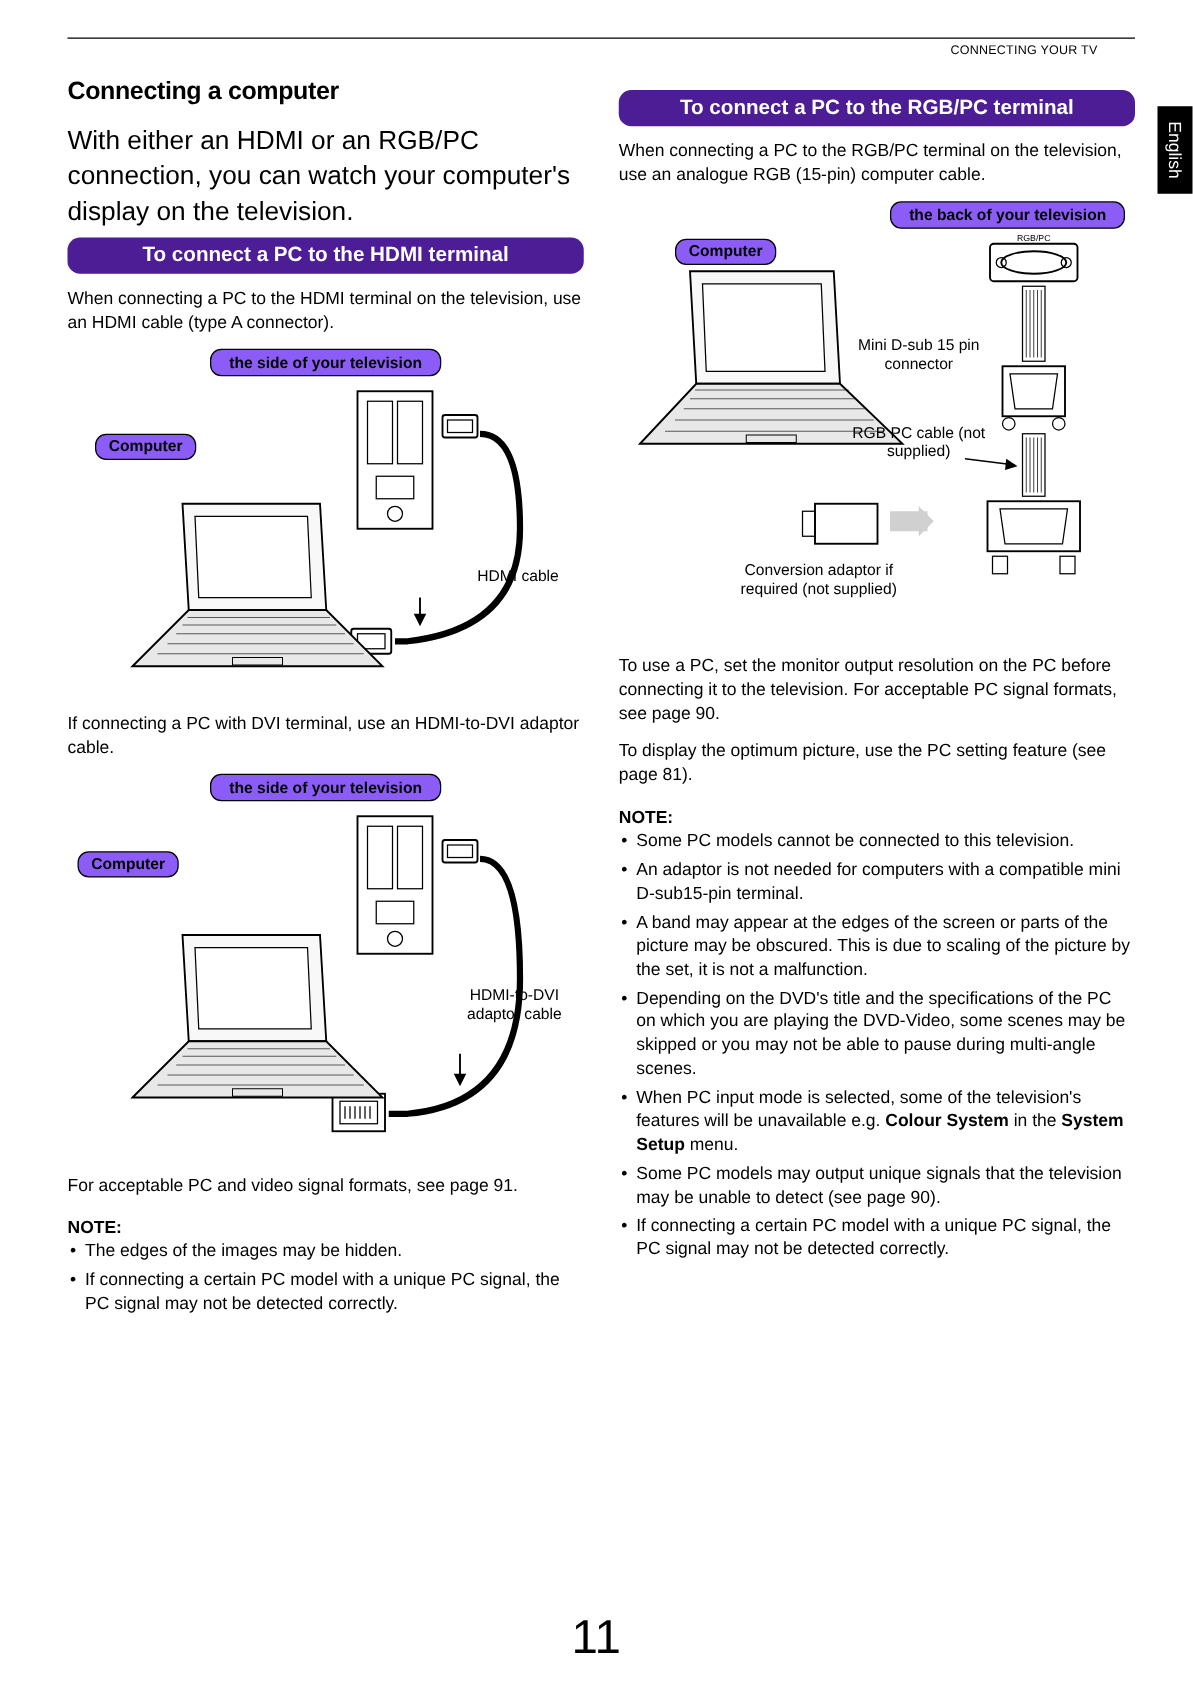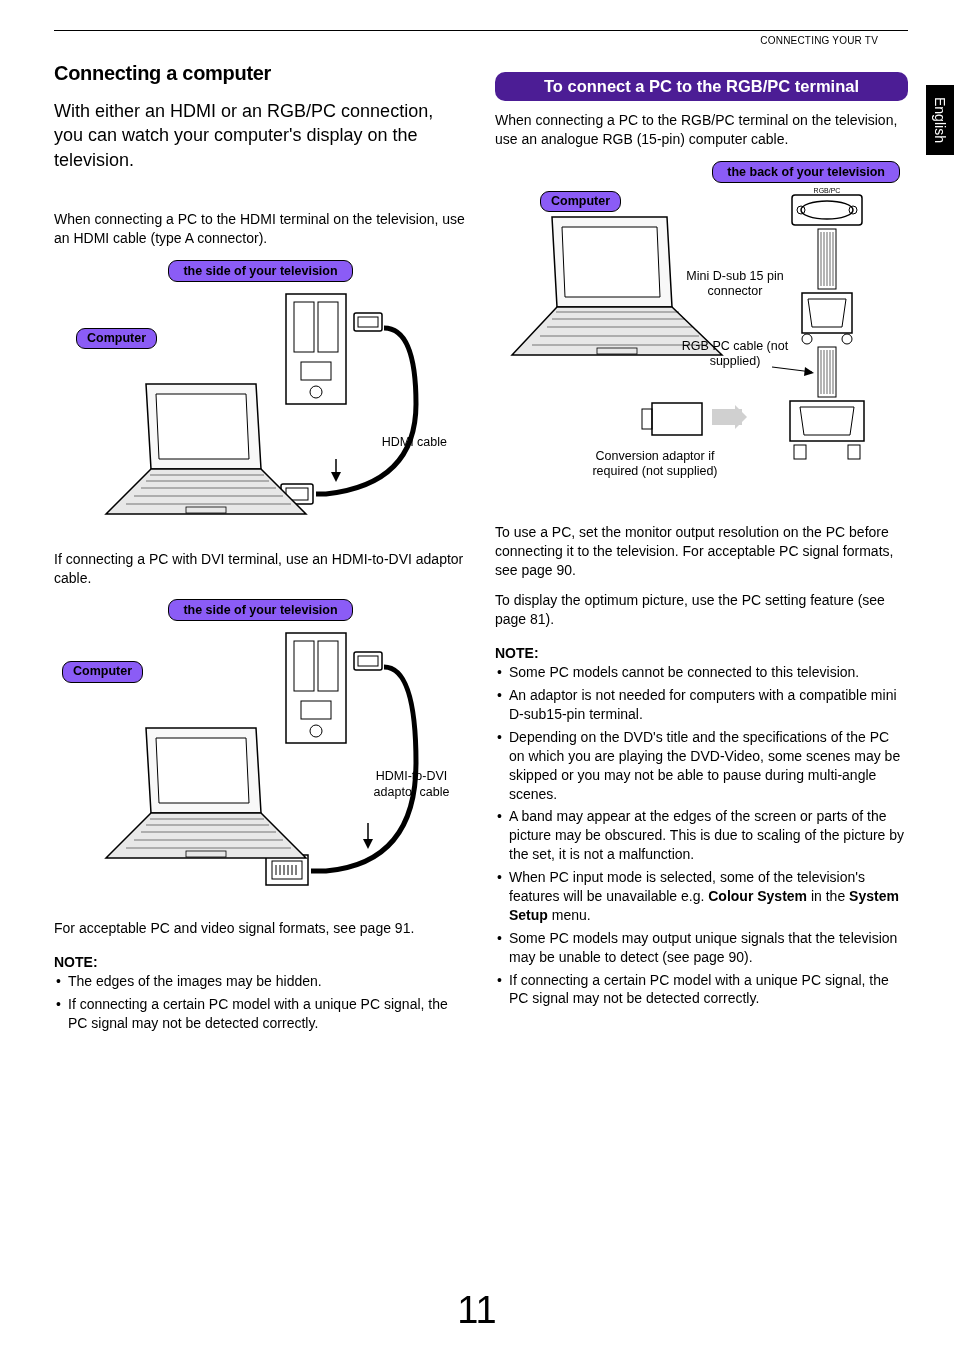--- a/index.html
+++ b/index.html
@@ -47,23 +47,23 @@
       flex: 1;
       min-width: 0;
     }
     h1 {
       font-size: 20px;
       font-weight: bold;
       margin-bottom: 14px;
       letter-spacing: -0.3px;
     }
     .intro {
-      font-size: 18px;
+      font-size: 21px;
       line-height: 1.35;
-      margin-bottom: 38px;
+      margin-bottom: 6px;
     }
     .section-header {
       background: #4c1d95;
       color: #fff;
       font-size: 16.5px;
       font-weight: bold;
       padding: 5px 12px;
       border-radius: 10px;
       margin-bottom: 10px;
       display: inline-block;
@@ -135,20 +135,21 @@
   <div class="header-line"></div>
   <div class="header-text">CONNECTING YOUR TV</div>
   <div class="side-tab">English</div>
 
   <div class="columns">
 
     <div class="col">
       <h1>Connecting a computer</h1>
       <p class="intro">With either an HDMI or an RGB/PC connection, you can watch your computer's display on the television.</p>
 
+      <div class="section-header">To connect a PC to the HDMI terminal</div>
       <p class="body-text">When connecting a PC to the HDMI terminal on the television, use an HDMI cable (type A connector).</p>
 
       
       <div class="figure fig-container">
         <div style="text-align:center;margin-bottom:2px;">
           <span class="figure-label">the side of your television</span>
         </div>
         <svg width="330" height="250" viewBox="0 0 330 250">
 
           <rect x="190" y="10" width="60" height="110" fill="none" stroke="#000" stroke-width="1.5"></rect>
@@ -330,22 +331,22 @@
         <div class="diagram-annot" style="left:185px;top:178px;width:110px;">RGB PC cable (not supplied)</div>
         <div class="diagram-annot" style="left:90px;top:288px;width:140px;">Conversion adaptor if required (not supplied)</div>
       </div>
 
       <p class="body-text">To use a PC, set the monitor output resolution on the PC before connecting it to the television. For acceptable PC signal formats, see page 90.</p>
       <p class="body-text">To display the optimum picture, use the PC setting feature (see page 81).</p>
       <p class="note-heading">NOTE:</p>
       <ul class="notes">
         <li>Some PC models cannot be connected to this television.</li>
         <li>An adaptor is not needed for computers with a compatible mini D-sub15-pin terminal.</li>
+        <li>A band may appear at the edges of the screen or parts of the picture may be obscured. This is due to scaling of the picture by the set, it is not a malfunction.</li>
         <li>Depending on the DVD's title and the specifications of the PC on which you are playing the DVD-Video, some scenes may be skipped or you may not be able to pause during multi-angle scenes.</li>
-        <li>A band may appear at the edges of the screen or parts of the picture may be obscured. This is due to scaling of the picture by the set, it is not a malfunction.</li>
         <li><span>When PC input mode is selected, some of the television's features will be unavailable e.g. <b>Colour System</b> in the <b>System Setup</b> menu.</span></li>
         <li>Some PC models may output unique signals that the television may be unable to detect (see page 90).</li>
         <li>If connecting a certain PC model with a unique PC signal, the PC signal may not be detected correctly.</li>
       </ul>
     </div>
   </div>
 
   <div class="page-number">11</div>
 </div>
 

